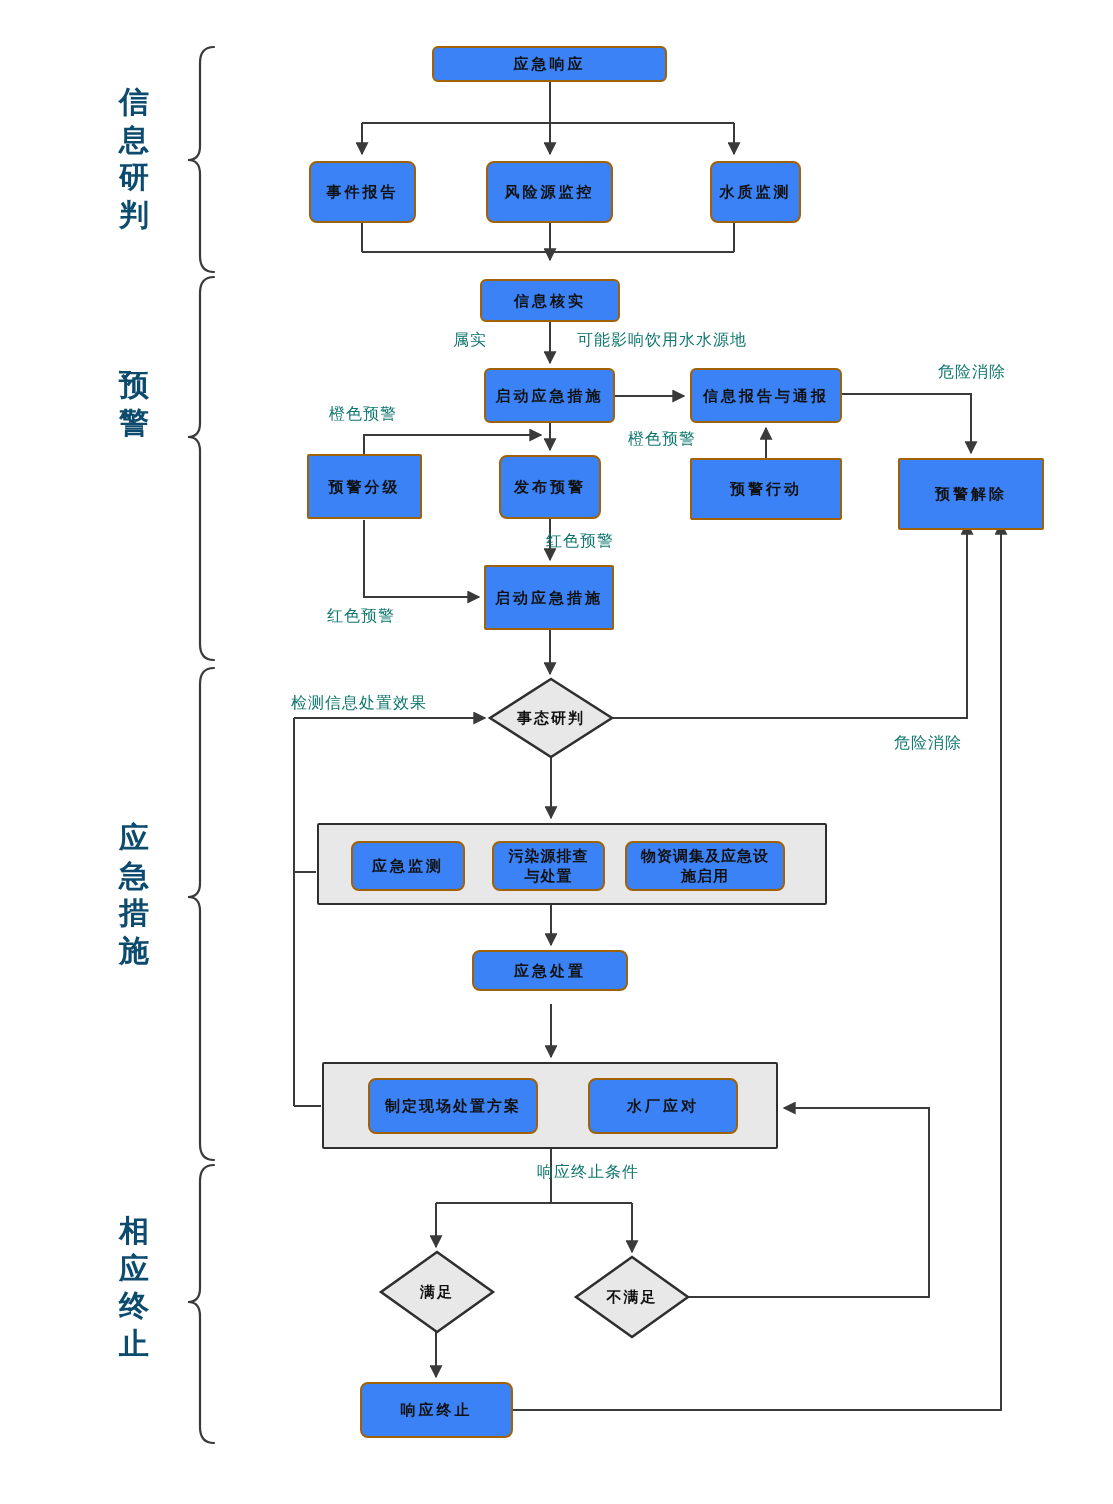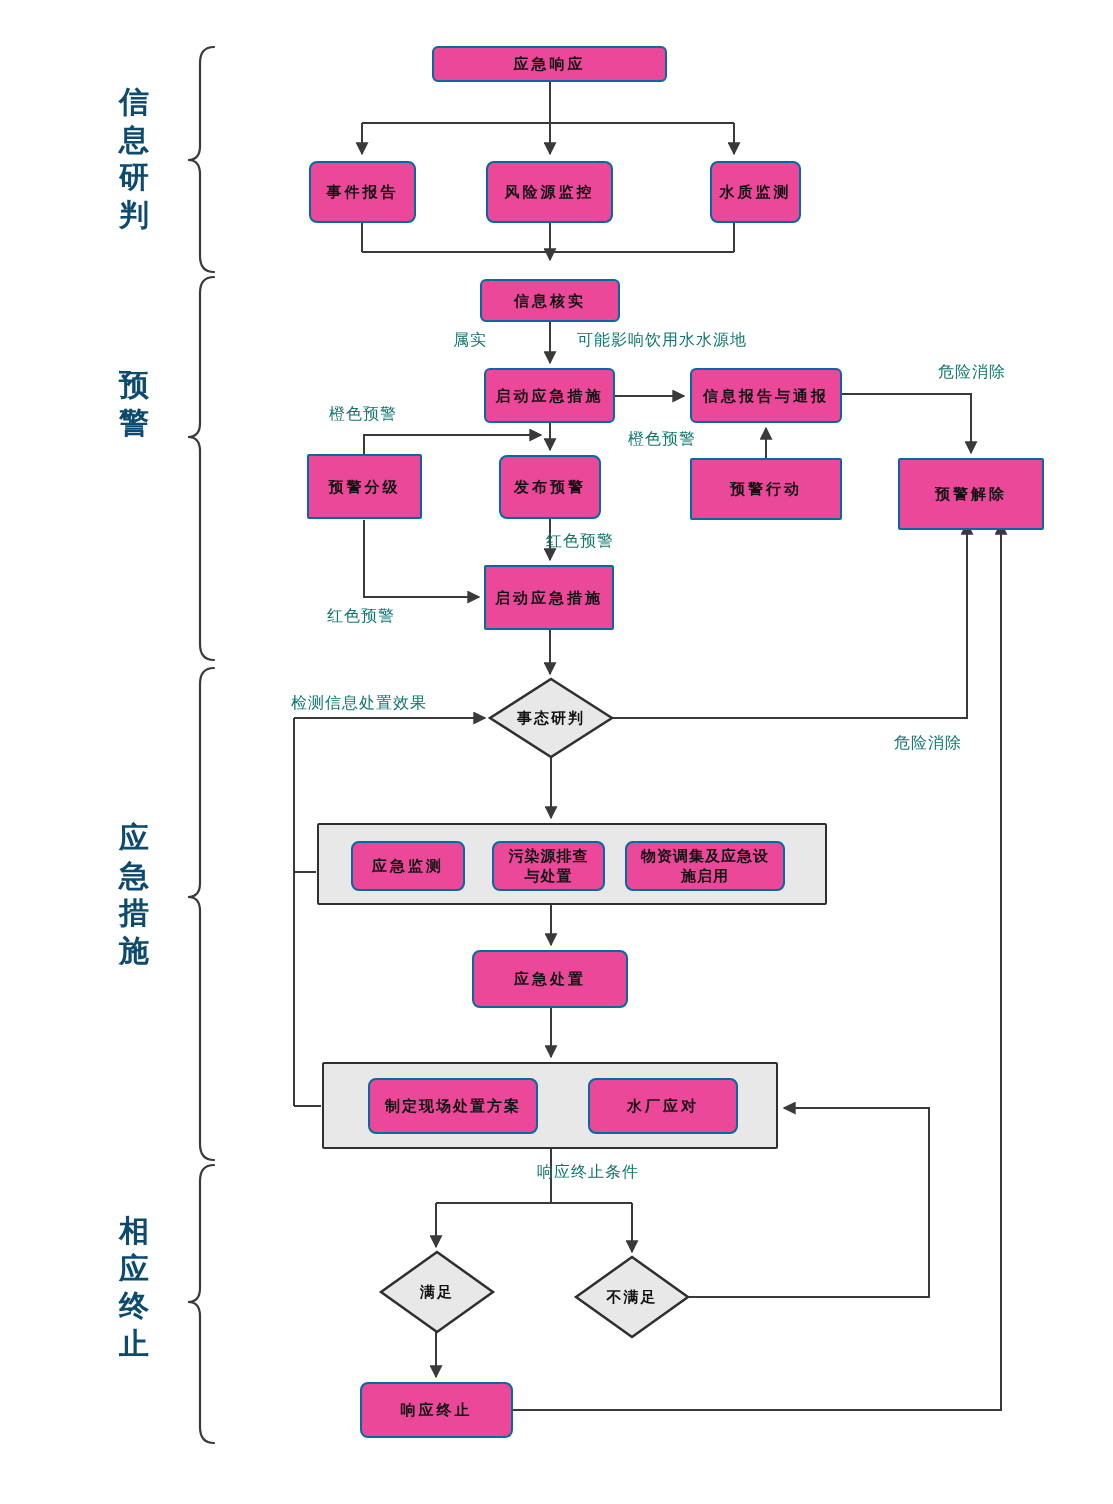--- a/index.html
+++ b/index.html
@@ -3,21 +3,21 @@
 <meta charset="utf-8">
 <style>
   html,body{margin:0;padding:0;background:#ffffff;}
   #canvas{
     position:relative;width:1113px;height:1504px;background:#ffffff;overflow:hidden;
     font-family:"Liberation Sans","DejaVu Sans",sans-serif;
   }
   #wires{position:absolute;left:0;top:0;z-index:1;}
   .node{
     position:absolute;z-index:2;display:flex;align-items:center;justify-content:center;
-    background:#ec4899;border:2px solid #0369a1;box-sizing:border-box;
+    background:#3b82f6;border:2px solid #a16207;box-sizing:border-box;
     font-size:15px;font-weight:bold;color:#111;letter-spacing:3px;text-align:center;
     line-height:1.45;white-space:pre-line;
   }
   .r8{border-radius:8px;}
   .r6{border-radius:6px;}
   .r0{border-radius:2px;}
   .bigbox{background:#e8e8e8;border:2px solid #2f2f2f;}
   .dlabel{
     position:absolute;z-index:3;transform:translate(-50%,-50%);
     font-size:15px;font-weight:bold;color:#111;letter-spacing:2px;white-space:nowrap;
@@ -132,21 +132,21 @@
   <div class="node r0" style="left:307px;top:454px;width:115px;height:65px;">预警分级</div>
   <div class="node r8" style="left:499px;top:455px;width:102px;height:64px;">发布预警</div>
   <div class="node r0" style="left:690px;top:458px;width:152px;height:62px;">预警行动</div>
   <div class="node r0" style="left:898px;top:458px;width:146px;height:72px;">预警解除</div>
   <div class="node r0" style="left:484px;top:565px;width:130px;height:65px;">启动应急措施</div>
   <div class="node r8" style="left:351px;top:841px;width:114px;height:50px;">应急监测</div>
   <div class="node r8" style="left:492px;top:841px;width:113px;height:50px;letter-spacing:1px;line-height:1.35;">污染源排查
 与处置</div>
   <div class="node r8" style="left:625px;top:841px;width:160px;height:50px;letter-spacing:1px;line-height:1.35;">物资调集及应急设
 施启用</div>
-  <div class="node r8" style="left:472px;top:950px;width:156px;height:58px;">应急处置</div>
+  <div class="node r8" style="left:472px;top:950px;width:156px;height:41px;">应急处置</div>
   <div class="node r8" style="left:368px;top:1078px;width:170px;height:56px;letter-spacing:2px;">制定现场处置方案</div>
   <div class="node r8" style="left:588px;top:1078px;width:150px;height:56px;">水厂应对</div>
   <div class="node r8" style="left:360px;top:1382px;width:153px;height:56px;">响应终止</div>
 
   <div class="dlabel" style="left:551px;top:718px;">事态研判</div>
   <div class="dlabel" style="left:437px;top:1292px;">满足</div>
   <div class="dlabel" style="left:632px;top:1297px;">不满足</div>
 
   <div class="elabel" style="left:470px;top:340px;">属实</div>
   <div class="elabel" style="left:662px;top:340px;">可能影响饮用水水源地</div>

